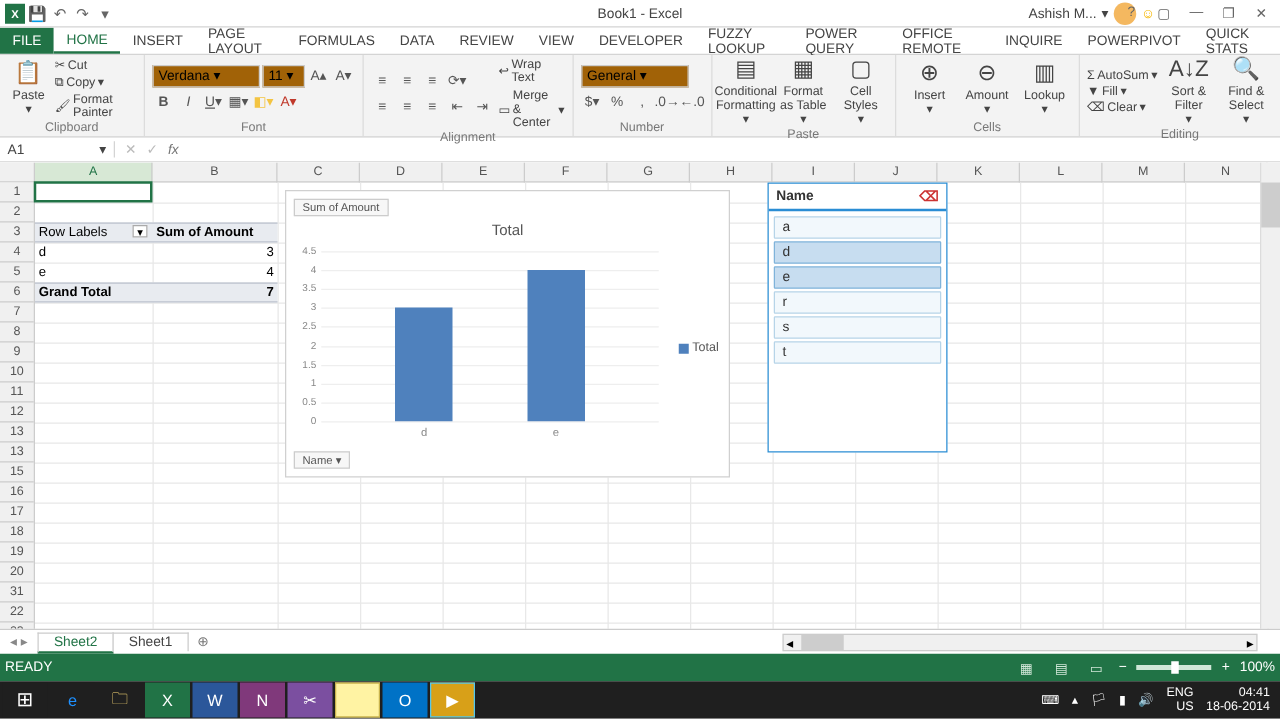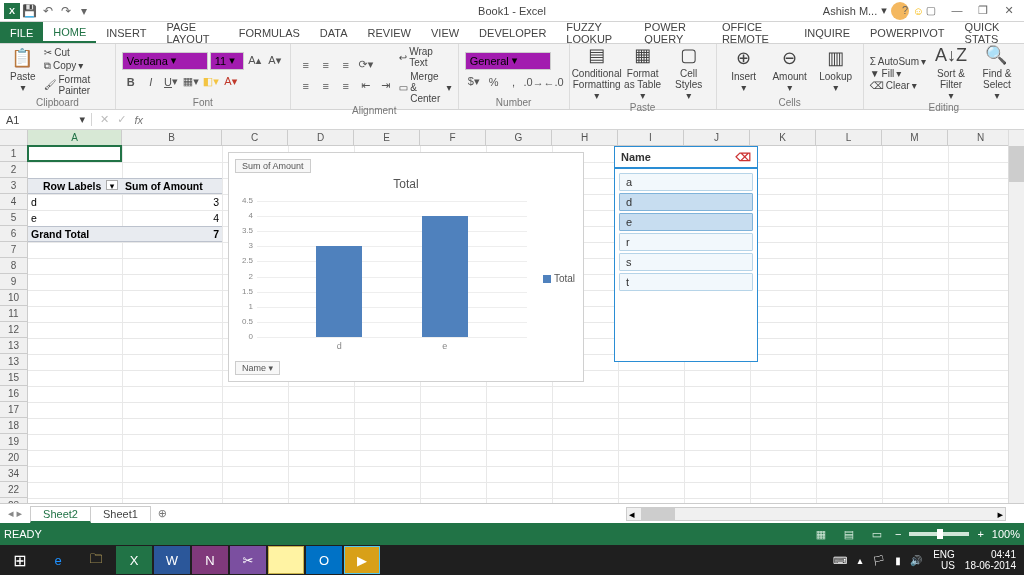--- a/index.html
+++ b/index.html
@@ -23,21 +23,21 @@
 .ribbontabs .tab.active { color: #217346; border-bottom: 2px solid #217346; background: #fff; }
 
 
 .ribbon { height: 66px; background: #f3f3f3; border-bottom: 1px solid #d4d4d4; display: flex; font-size: 11px; }
 .group { border-right: 1px solid #dcdcdc; display: flex; flex-direction: column; justify-content: space-between; padding: 2px 6px 0 6px; }
 .group .body { display: flex; align-items: center; gap: 4px; flex: 1; }
 .group .label { text-align: center; color: #777; font-size: 10px; padding: 1px 0; }
 .bigbtn { display: flex; flex-direction: column; align-items: center; justify-content: center; width: 42px; color: #444; font-size: 10px; line-height: 1.1; text-align: center; }
 .bigbtn .ic { font-size: 18px; margin-bottom: 2px; color: #444; }
 .mini { display: flex; align-items: center; gap: 2px; color: #444; font-size: 10px; }
-.fontbox { border: 1px solid #ccc; background: #a21caf; padding: 1px 4px; height: 18px; display: flex; align-items: center; }
+.fontbox { border: 1px solid #ccc; background: #a16207; padding: 1px 4px; height: 18px; display: flex; align-items: center; }
 .ribbtn { width: 18px; height: 18px; display: flex; align-items: center; justify-content: center; color: #555; }
 .col { display: flex; flex-direction: column; gap: 2px; justify-content: center; }
 
 
 .fbar { height: 20px; border-bottom: 1px solid #d4d4d4; display: flex; align-items: center; font-size: 11px; color: #444; }
 .fbar .namebox { width: 92px; border-right: 1px solid #d4d4d4; padding: 0 6px; display: flex; justify-content: space-between; align-items: center; }
 .fbar .fxarea { display: flex; align-items: center; gap: 8px; padding: 0 8px; }
 .fbar .fx { font-style: italic; color: #777; }
 
 
@@ -330,21 +330,21 @@
       <div class="rh">11</div>
       <div class="rh">12</div>
       <div class="rh">13</div>
       <div class="rh">13</div>
       <div class="rh">15</div>
       <div class="rh">16</div>
       <div class="rh">17</div>
       <div class="rh">18</div>
       <div class="rh">19</div>
       <div class="rh">20</div>
-      <div class="rh">34</div>
+      <div class="rh">31</div>
       <div class="rh">22</div>
       <div class="rh">23</div>
     </div>
   <div class="cells" id="cells">
     <div class="cellgrid" id="cellgrid">
         <div class="gl-v" style="left: 94px;"></div>
         <div class="gl-v" style="left: 194px;"></div>
         <div class="gl-v" style="left: 260px;"></div>
         <div class="gl-v" style="left: 326px;"></div>
         <div class="gl-v" style="left: 392px;"></div>
@@ -377,21 +377,21 @@
         <div class="gl-h" style="top: 288px;"></div>
         <div class="gl-h" style="top: 304px;"></div>
         <div class="gl-h" style="top: 320px;"></div>
         <div class="gl-h" style="top: 336px;"></div>
         <div class="gl-h" style="top: 352px;"></div>
       </div>
 
     <div class="pivotshade" style="left:0;top:32px;width:194px;height:16px;background:#e8ebf0;border-top:1px solid #bcc2cd;border-bottom:1px solid #bcc2cd"></div>
     <div class="pivotshade" style="left:0;top:80px;width:194px;height:16px;background:#e8ebf0;border-top:1px solid #bcc2cd;border-bottom:1px solid #bcc2cd"></div>
 
-    <div class="celltext" style="left:12px;top:32px;width:94px;font-weight:bold">Row Labels</div>
+    <div class="celltext" style="left:0;top:32px;width:94px;font-weight:normal">Row Labels</div>
     <span style="position:absolute;left:78px;top:34px;font-size:9px;background:#fff;border:1px solid #aaa;width:12px;height:10px;text-align:center;line-height:10px">▾</span>
     <div class="celltext" style="left:94px;top:32px;width:100px;font-weight:bold">Sum of Amount</div>
     <div class="celltext" style="left:0;top:48px;width:94px">d</div>
     <div class="celltext" style="left:94px;top:48px;width:100px;text-align:right">3</div>
     <div class="celltext" style="left:0;top:64px;width:94px">e</div>
     <div class="celltext" style="left:94px;top:64px;width:100px;text-align:right">4</div>
     <div class="celltext" style="left:0;top:80px;width:94px;font-weight:bold">Grand Total</div>
     <div class="celltext" style="left:94px;top:80px;width:100px;text-align:right;font-weight:bold">7</div>
 
     <div class="activecell" style="left:-1px;top:-1px;width:95px;height:17px"></div>

